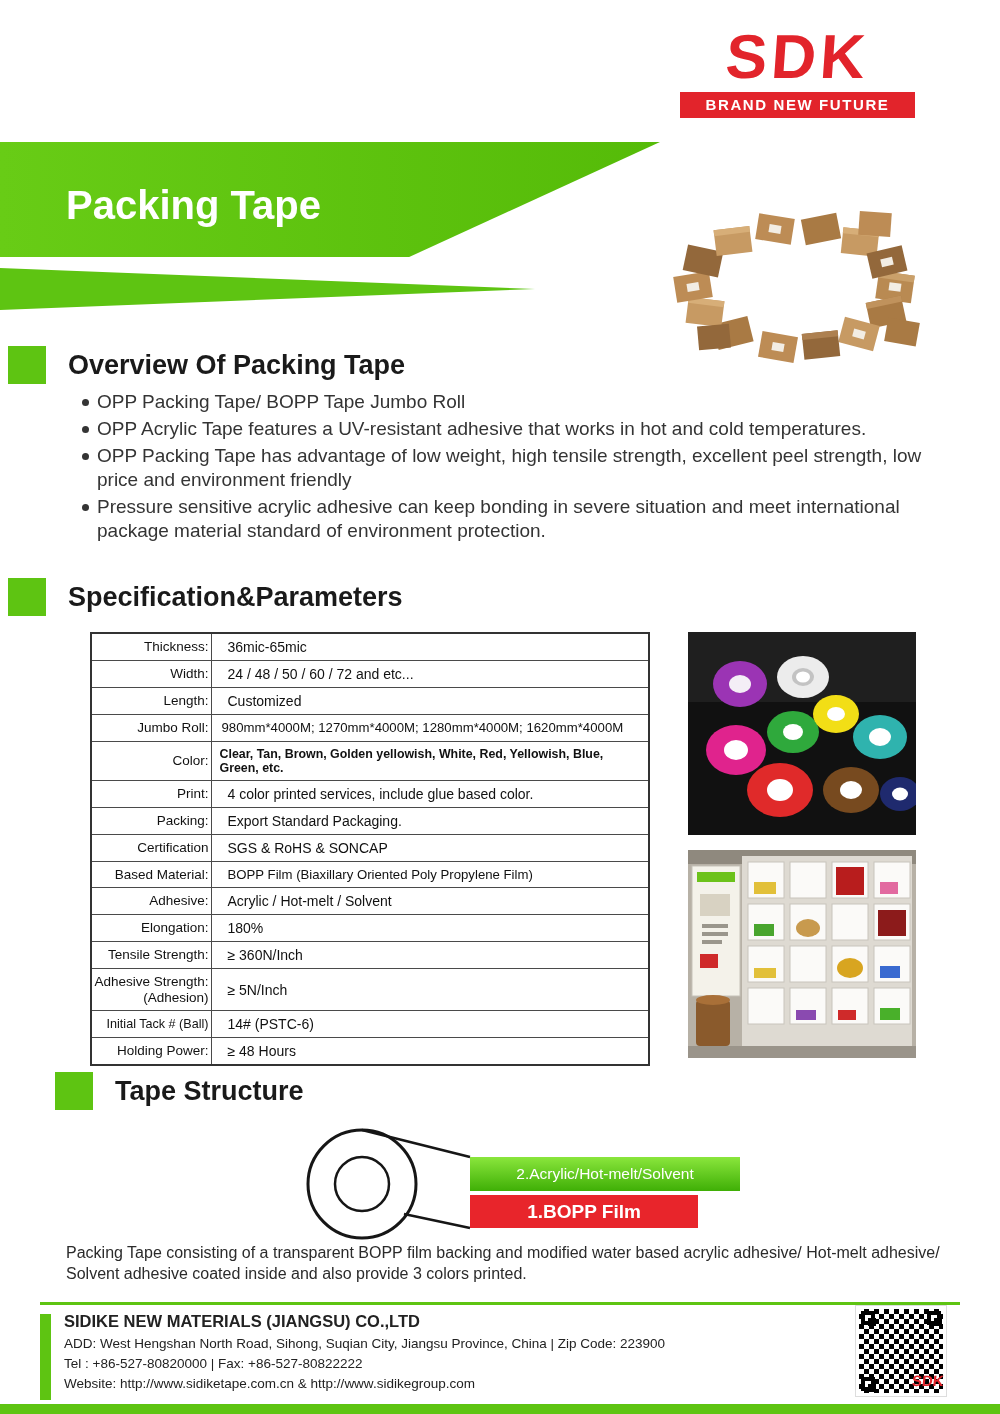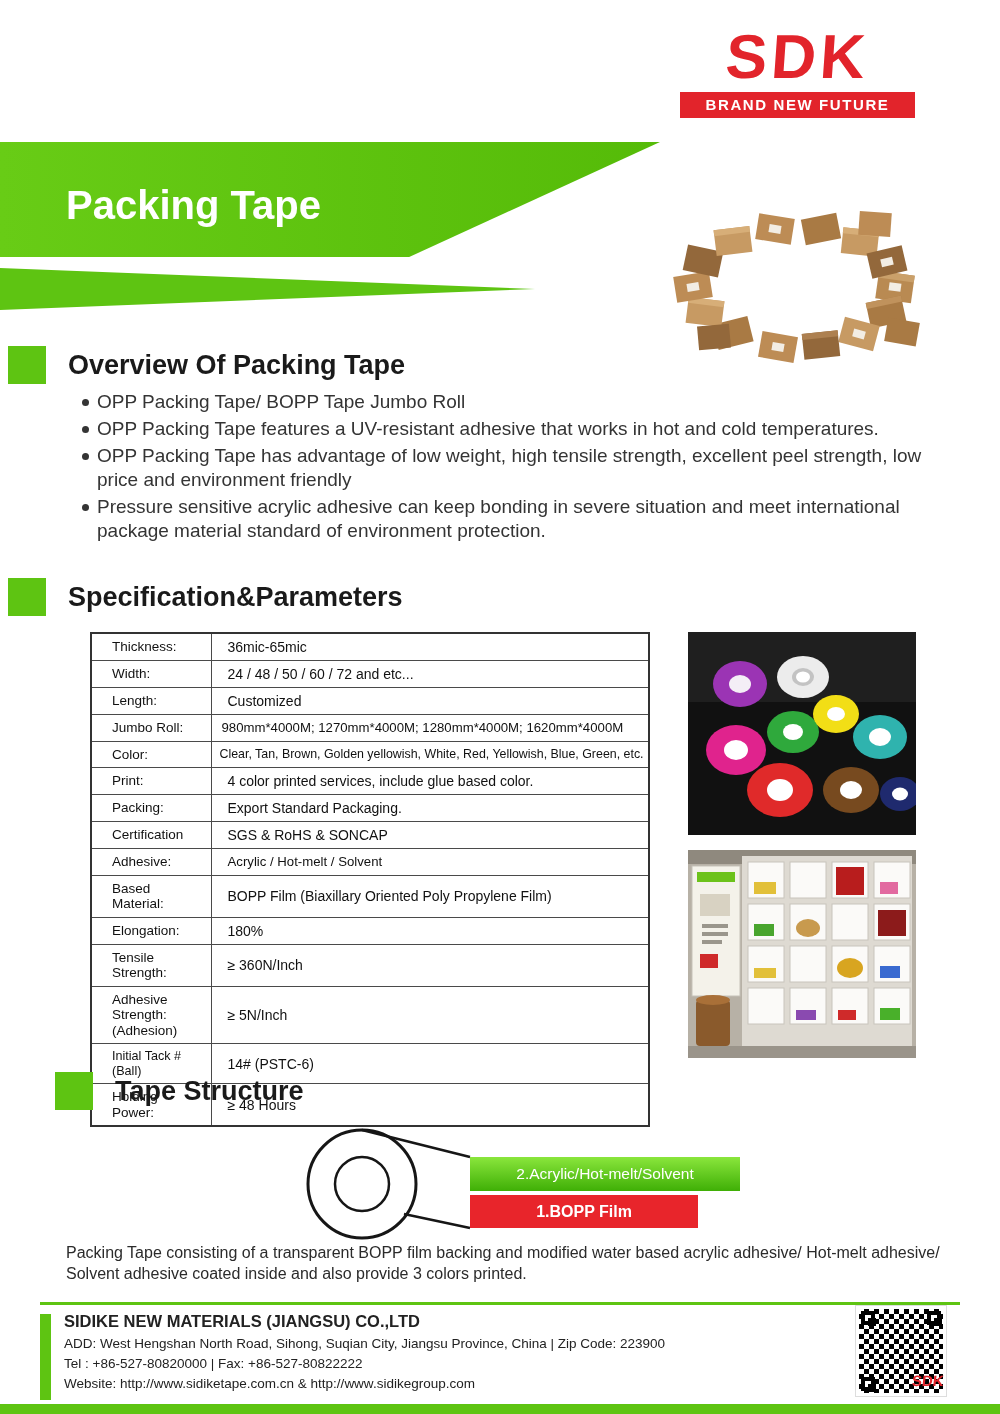--- a/index.html
+++ b/index.html
@@ -34,37 +34,37 @@
   #head-structure{top:1072px;margin-left:47px;}
 
   
   .bullets{position:absolute;left:80px;top:390px;width:850px;margin:0;padding:0;}
   .bullets li{list-style:none;position:relative;padding-left:17px;font-size:19px;color:#343434;line-height:1.26;margin-bottom:3px;}
   .bullets li::before{content:'';position:absolute;left:2px;top:9px;width:7px;height:7px;border-radius:50%;background:#343434;}
 
   
   .spec-table{position:absolute;left:90px;top:632px;width:560px;border-collapse:collapse;border:2px solid #333;background:#fff;}
   .spec-table td{border:1px solid #4a4a4a;color:#111;}
-  .spec-table .lbl{width:120px;text-align:left;font-size:13.5px;padding:5px 20px;white-space:pre-line;line-height:1.15;}
+  .spec-table .lbl{width:120px;text-align:right;font-size:13.5px;padding:5px 2px;white-space:pre-line;line-height:1.15;}
   .spec-table .val{font-size:14px;padding:5px 4px 5px 16px;}
-  .spec-table tr:nth-child(5) .val{font-size:12.4px;padding-left:8px;}
+  .spec-table tr:nth-child(5) .val{font-size:12.4px;padding-left:8px;font-weight:bold;}
   .spec-table tr:nth-child(4) .val{font-size:13.2px;padding-left:10px;}
   .spec-table tr:nth-child(9) .val{font-size:13.2px;}
   .spec-table tr:nth-child(14) .lbl{font-size:12.6px;}
 
   
   .photo-rolls{position:absolute;left:688px;top:632px;width:228px;height:203px;}
   .photo-showroom{position:absolute;left:688px;top:850px;width:228px;height:208px;}
 
   
   .roll-diagram{position:absolute;left:300px;top:1118px;width:400px;height:130px;}
   .layer-bar{position:absolute;color:#fff;text-align:center;z-index:3;}
   .layer-adhesive{left:470px;top:1157px;width:270px;height:34px;line-height:34px;font-size:15.5px;
     background:linear-gradient(180deg,#8ae63c,#3faf06);}
-  .layer-film{left:470px;top:1195px;width:228px;height:33px;line-height:33px;font-size:16px;font-weight:bold;background:#e8252b;}
+  .layer-film{left:470px;top:1195px;width:228px;height:33px;line-height:33px;font-size:19px;font-weight:bold;background:#e8252b;}
   .structure-desc{position:absolute;left:66px;top:1243px;width:895px;font-size:16px;color:#2b2b2b;line-height:1.3;}
 
   
   .footer-divider{position:absolute;left:40px;top:1302px;width:920px;height:3px;background:var(--green);}
   .footer-accent{position:absolute;left:40px;top:1314px;width:11px;height:86px;background:var(--green);}
   .footer-text{position:absolute;left:64px;top:1312px;color:#222;}
   .footer-company{font-size:16.5px;font-weight:bold;margin-bottom:5px;}
   .footer-line{font-size:13.5px;margin-bottom:5px;}
   .qr{position:absolute;left:856px;top:1306px;width:90px;height:90px;background:
       conic-gradient(#000 25%,#fff 0 50%,#000 0 75%,#fff 0);
@@ -157,21 +157,21 @@
       <ellipse cx="152" cy="95" rx="52" ry="28" fill="#ffffff"></ellipse>
     </g>
   </svg>
 
   <div class="section-head" id="head-overview">
     <div class="green-sq"></div>
     <h2>Overview Of Packing Tape</h2>
   </div>
   <ul class="bullets">
     <li>OPP Packing Tape/ BOPP Tape Jumbo Roll</li>
-    <li>OPP Packing Tape features a UV-resistant adhesive that works in hot and cold temperatures.</li>
+    <li>OPP Acrylic Tape features a UV-resistant adhesive that works in hot and cold temperatures.</li>
     <li>OPP Packing Tape has advantage of low weight, high tensile strength, excellent peel strength, low price and environment friendly</li>
     <li>Pressure sensitive acrylic adhesive can keep bonding in severe situation and meet international package material standard of environment protection.</li>
   </ul>
 
   <div class="section-head" id="head-spec">
     <div class="green-sq"></div>
     <h2>Specification&amp;Parameters</h2>
   </div>
 
   <table class="spec-table">
@@ -202,26 +202,26 @@
         </tr>
     <tr>
           <td class="lbl">Packing:</td>
           <td class="val">Export Standard Packaging.</td>
         </tr>
     <tr>
           <td class="lbl">Certification</td>
           <td class="val">SGS &amp; RoHS &amp; SONCAP</td>
         </tr>
     <tr>
+          <td class="lbl">Based Material:</td>
+          <td class="val">BOPP Film (Biaxillary Oriented Poly Propylene Film)</td>
+        </tr>
+    <tr>
           <td class="lbl">Adhesive:</td>
           <td class="val">Acrylic / Hot-melt / Solvent</td>
-        </tr>
-    <tr>
-          <td class="lbl">Based Material:</td>
-          <td class="val">BOPP Film (Biaxillary Oriented Poly Propylene Film)</td>
         </tr>
     <tr>
           <td class="lbl">Elongation:</td>
           <td class="val">180%</td>
         </tr>
     <tr>
           <td class="lbl">Tensile Strength:</td>
           <td class="val">≥ 360N/Inch</td>
         </tr>
     <tr>

